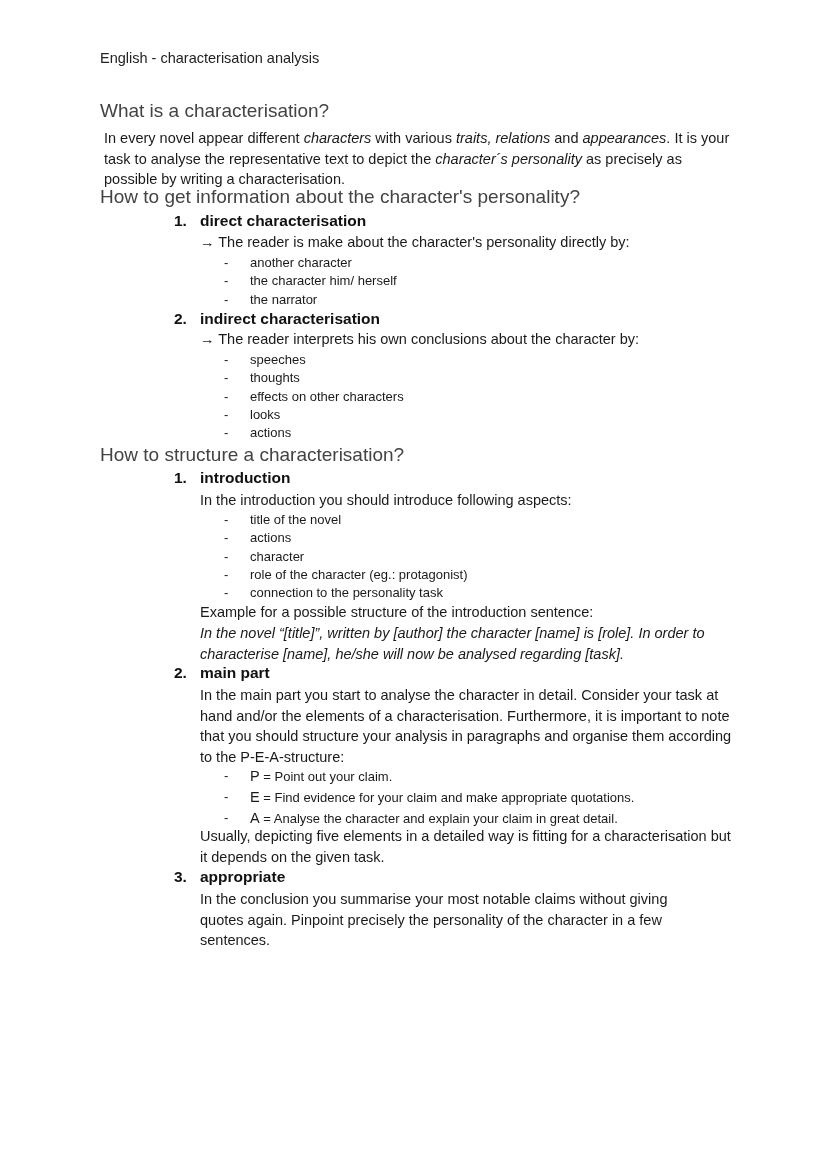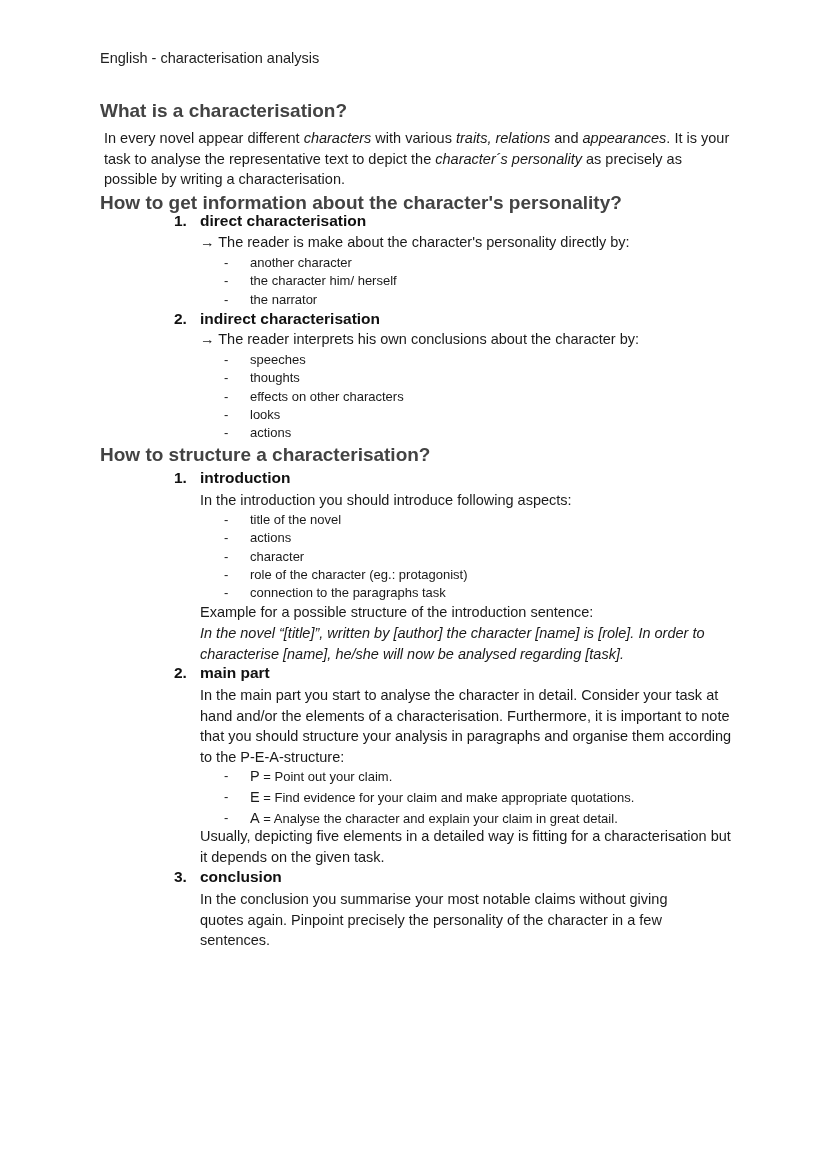--- a/index.html
+++ b/index.html
@@ -1,20 +1,20 @@
 <!DOCTYPE html>
 <html><head>
 <meta charset="utf-8">
 <style>
   html, body { margin: 0; padding: 0; background: #ffffff; }
   body { width: 828px; height: 1169px; position: relative; overflow: hidden;
          font-family: "Liberation Sans", sans-serif; color: #1a1a1a; }
   .page { position: absolute; left: 100px; top: 0; width: 640px; }
   .doc-title { position: absolute; top: 50px; left: 0; font-size: 14.5px; color: #222; white-space: nowrap; }
-  .h2 { font-weight: bold; color: #434343; font-size: 19px; margin: 0; white-space: nowrap; }
+  .h2 { font-weight: normal; color: #434343; font-size: 19px; margin: 0; white-space: nowrap; }
   .p { font-size: 14.5px; line-height: 20.5px; margin: 4px; color: #1a1a1a; }
   .abs { position: absolute; left: 0; }
   .num-head { position: absolute; left: 74px; font-size: 15.5px; font-weight: bold; white-space: nowrap; color:#111; }
   .num-head .n { display: inline-block; width: 26px; }
   .arrow-line { position: absolute; left: 100px; font-size: 14.5px; white-space: nowrap; }
   .dash-list { position: absolute; left: 124px; margin: 0; padding: 0; list-style: none; }
   .dash-list li { font-size: 13px; line-height: 18.3px; white-space: nowrap; position: relative; padding-left: 26px; color:#1a1a1a; }
   .dash-list li .d { position: absolute; left: 0; top: 0; }
   .block { position: absolute; left: 100px; width: 540px; font-size: 14.5px; line-height: 20.5px; }
   .i { font-style: italic; }
@@ -23,21 +23,21 @@
 </head>
 <body>
 
 <div class="page">
 
   <div class="doc-title">English - characterisation analysis</div>
 
   <h2 class="h2 abs" style="top:100px;">What is a characterisation?</h2>
   <p class="p abs" style="top:124px; width:630px;" id="s1para"><span>In every novel appear different </span><span class="i">characters</span><span> with various </span><span class="i">traits, relations</span><span> and </span><span class="i">appearances</span><span>. It is your task to analyse the representative text to depict the </span><span class="i">character´s personality</span><span> as precisely as possible by writing a characterisation.</span></p>
 
-  <h2 class="h2 abs" style="top:192px;">How to get information about the character's personality?</h2>
+  <h2 class="h2 abs" style="top:186px;">How to get information about the character's personality?</h2>
 
   <div class="num-head" style="top:212px;">
     <span class="n">1.</span><span>direct characterisation</span>
   </div>
   <div class="arrow-line" style="top:234px;">→ The reader is make about the character's personality directly by:</div>
   <ul class="dash-list" style="top:254px;">
       <li><span class="d">-</span><span>another character</span></li>
       <li><span class="d">-</span><span>the character him/ herself</span></li>
       <li><span class="d">-</span><span>the narrator</span></li>
     </ul>
@@ -58,36 +58,36 @@
 
   <div class="num-head" style="top:469px;">
     <span class="n">1.</span><span>introduction</span>
   </div>
   <div class="block" style="top:490px;">In the introduction you should introduce following aspects:</div>
   <ul class="dash-list" style="top:511px;">
       <li><span class="d">-</span><span>title of the novel</span></li>
       <li><span class="d">-</span><span>actions</span></li>
       <li><span class="d">-</span><span>character</span></li>
       <li><span class="d">-</span><span>role of the character (eg.: protagonist)</span></li>
-      <li><span class="d">-</span><span>connection to the paragraphs task</span></li>
+      <li><span class="d">-</span><span>connection to the personality task</span></li>
     </ul>
   <div class="block" style="top:602px;">Example for a possible structure of the introduction sentence:</div>
   <div class="block i" style="top:623px;">In the novel “[title]”, written by [author] the character [name] is [role]. In order to characterise [name], he/she will now be analysed regarding [task].</div>
 
   <div class="num-head" style="top:664px;">
     <span class="n">2.</span><span>main part</span>
   </div>
   <div class="block" style="top:685px;">
     <span>In the main part you start to analyse the character in detail. Consider your task at hand and/or the elements of a characterisation. Furthermore, it is important to note that you should structure your analysis in paragraphs and organise them according to the </span><span class="b">P-E-A</span><span>-structure:</span>
   </div>
   <ul class="dash-list" style="top:766px; line-height:20px;" id="peaList">
       <li style="line-height: 20px;"><span class="d">-</span><span class="b" style="font-size: 14.5px;">P</span><span> = Point out your claim.</span></li>
       <li style="line-height: 20px;"><span class="d">-</span><span class="b" style="font-size: 14.5px;">E</span><span> = Find evidence for your claim and make appropriate quotations.</span></li>
       <li style="line-height: 20px;"><span class="d">-</span><span class="b" style="font-size: 14.5px;">A</span><span> = Analyse the character and explain your claim in great detail.</span></li>
     </ul>
   <div class="block" style="top:826px;">Usually, depicting five elements in a detailed way is fitting for a characterisation but it depends on the given task.</div>
 
   <div class="num-head" style="top:868px;">
-    <span class="n">3.</span><span>conclusion</span>
+    <span class="n">3.</span><span>appropriate</span>
   </div>
   <div class="block" style="top:889px; width:500px;">In the conclusion you summarise your most notable claims without giving quotes again. Pinpoint precisely the personality of the character in a few sentences.</div>
 
 </div>
 
 </body></html>

